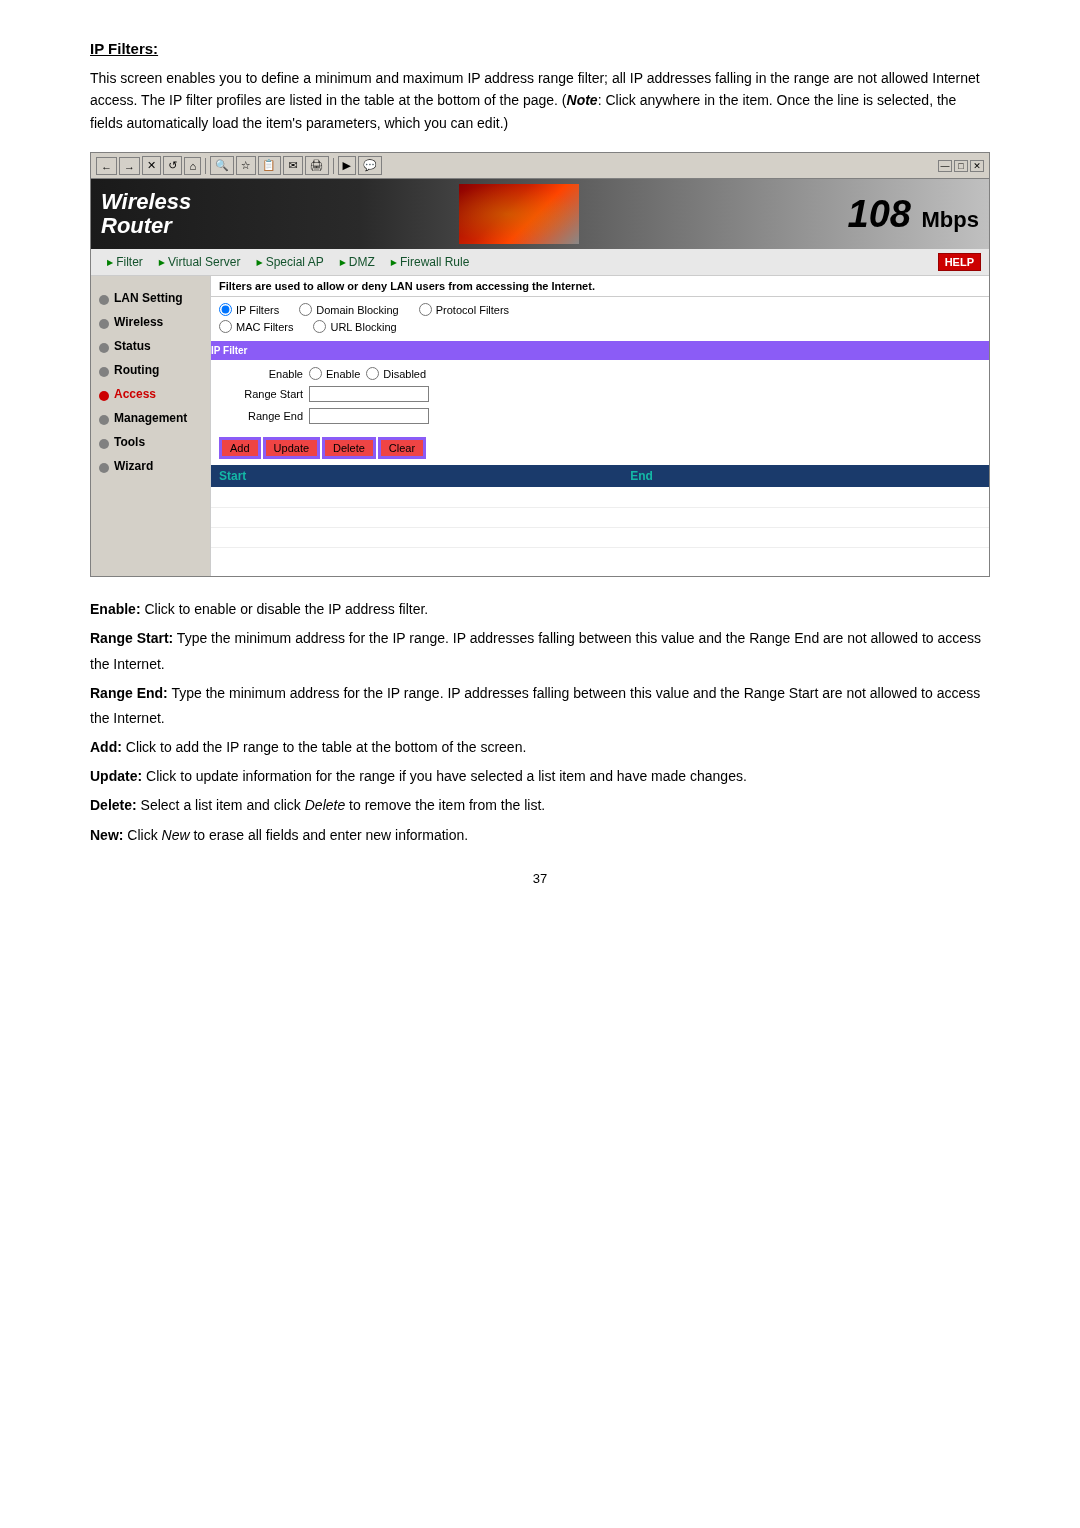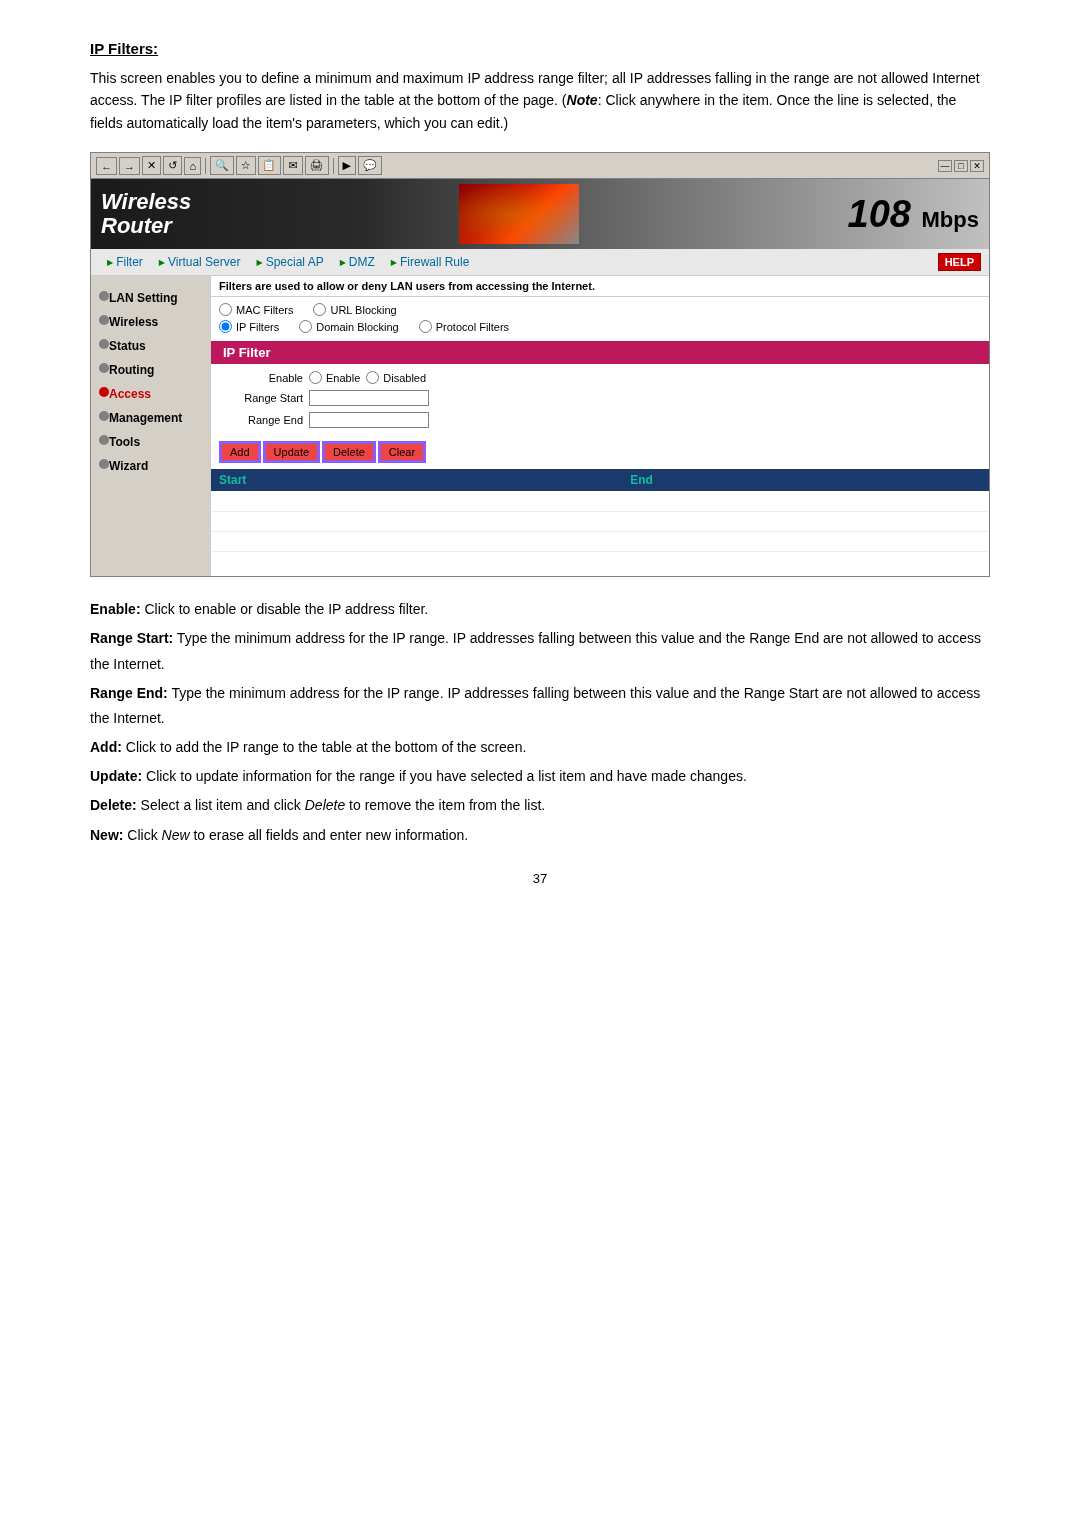--- a/index.html
+++ b/index.html
@@ -118,21 +118,21 @@
       gap: 0;
       font-size: 12px;
     }
 
     .nav-item {
       display: flex;
       align-items: center;
       gap: 3px;
       padding: 2px 8px;
       cursor: pointer;
-      color: #0369a1;
+      color: #14532d;
       font-size: 12px;
     }
 
     .nav-item::before {
       content: '▶';
       font-size: 8px;
       color: #008000;
     }
 
     .nav-item.active::before {
@@ -158,21 +158,22 @@
     .sidebar {
       width: 120px;
       background: #d4d0c8;
       border-right: 1px solid #ccc;
       padding: 10px 0;
       min-height: 300px;
     }
 
     .sidebar-item {
       display: flex;
-      align-items: flex-start;
+      align-items: flex-end;
+      gap: 5px;
       padding: 5px 8px;
       cursor: pointer;
       font-size: 12px;
       font-weight: bold;
       color: #000;
     }
 
     .sidebar-item .dot {
       width: 10px;
       height: 10px;
@@ -234,24 +235,24 @@
       gap: 4px;
       font-size: 11px;
     }
 
     .filter-option input[type="radio"] {
       margin: 0;
     }
 
     
     .ip-filter-header {
-      background: #be185d;
+      background: #8b5cf6;
       color: #fff;
-      padding: 4px 12px;
-      font-size: 13px;
+      padding: 4px 0;
+      font-size: 10px;
       font-weight: bold;
       margin-top: 2px;
     }
 
     .ip-filter-form {
       padding: 4px 0;
     }
 
     .form-row {
       display: flex;
@@ -480,40 +481,40 @@
         </div>
 
         <div class="main-content">
 
 
           <div class="filters-desc">Filters are used to allow or deny LAN users from accessing the Internet.</div>
 
           <div class="filter-options">
             <div class="filter-row">
               <label class="filter-option">
-                <input type="radio" name="filter_type" value="mac" style="">
-                <span>MAC Filters</span>
-              </label>
-              <label class="filter-option">
-                <input type="radio" name="filter_type" value="url" style="">
-                <span>URL Blocking</span>
-              </label>
-            </div>
-            <div class="filter-row">
-              <label class="filter-option">
                 <input type="radio" name="filter_type" value="ip" checked="" style="">
                 <span>IP Filters</span>
               </label>
               <label class="filter-option">
                 <input type="radio" name="filter_type" value="domain" style="">
                 <span>Domain Blocking</span>
               </label>
               <label class="filter-option">
                 <input type="radio" name="filter_type" value="protocol" style="">
                 <span>Protocol Filters</span>
+              </label>
+            </div>
+            <div class="filter-row">
+              <label class="filter-option">
+                <input type="radio" name="filter_type" value="mac" style="">
+                <span>MAC Filters</span>
+              </label>
+              <label class="filter-option">
+                <input type="radio" name="filter_type" value="url" style="">
+                <span>URL Blocking</span>
               </label>
             </div>
           </div>
 
           <div class="ip-filter-header">IP Filter</div>
 
           <div class="ip-filter-form">
 
             <div class="form-row">
               <div class="form-label">Enable</div>

